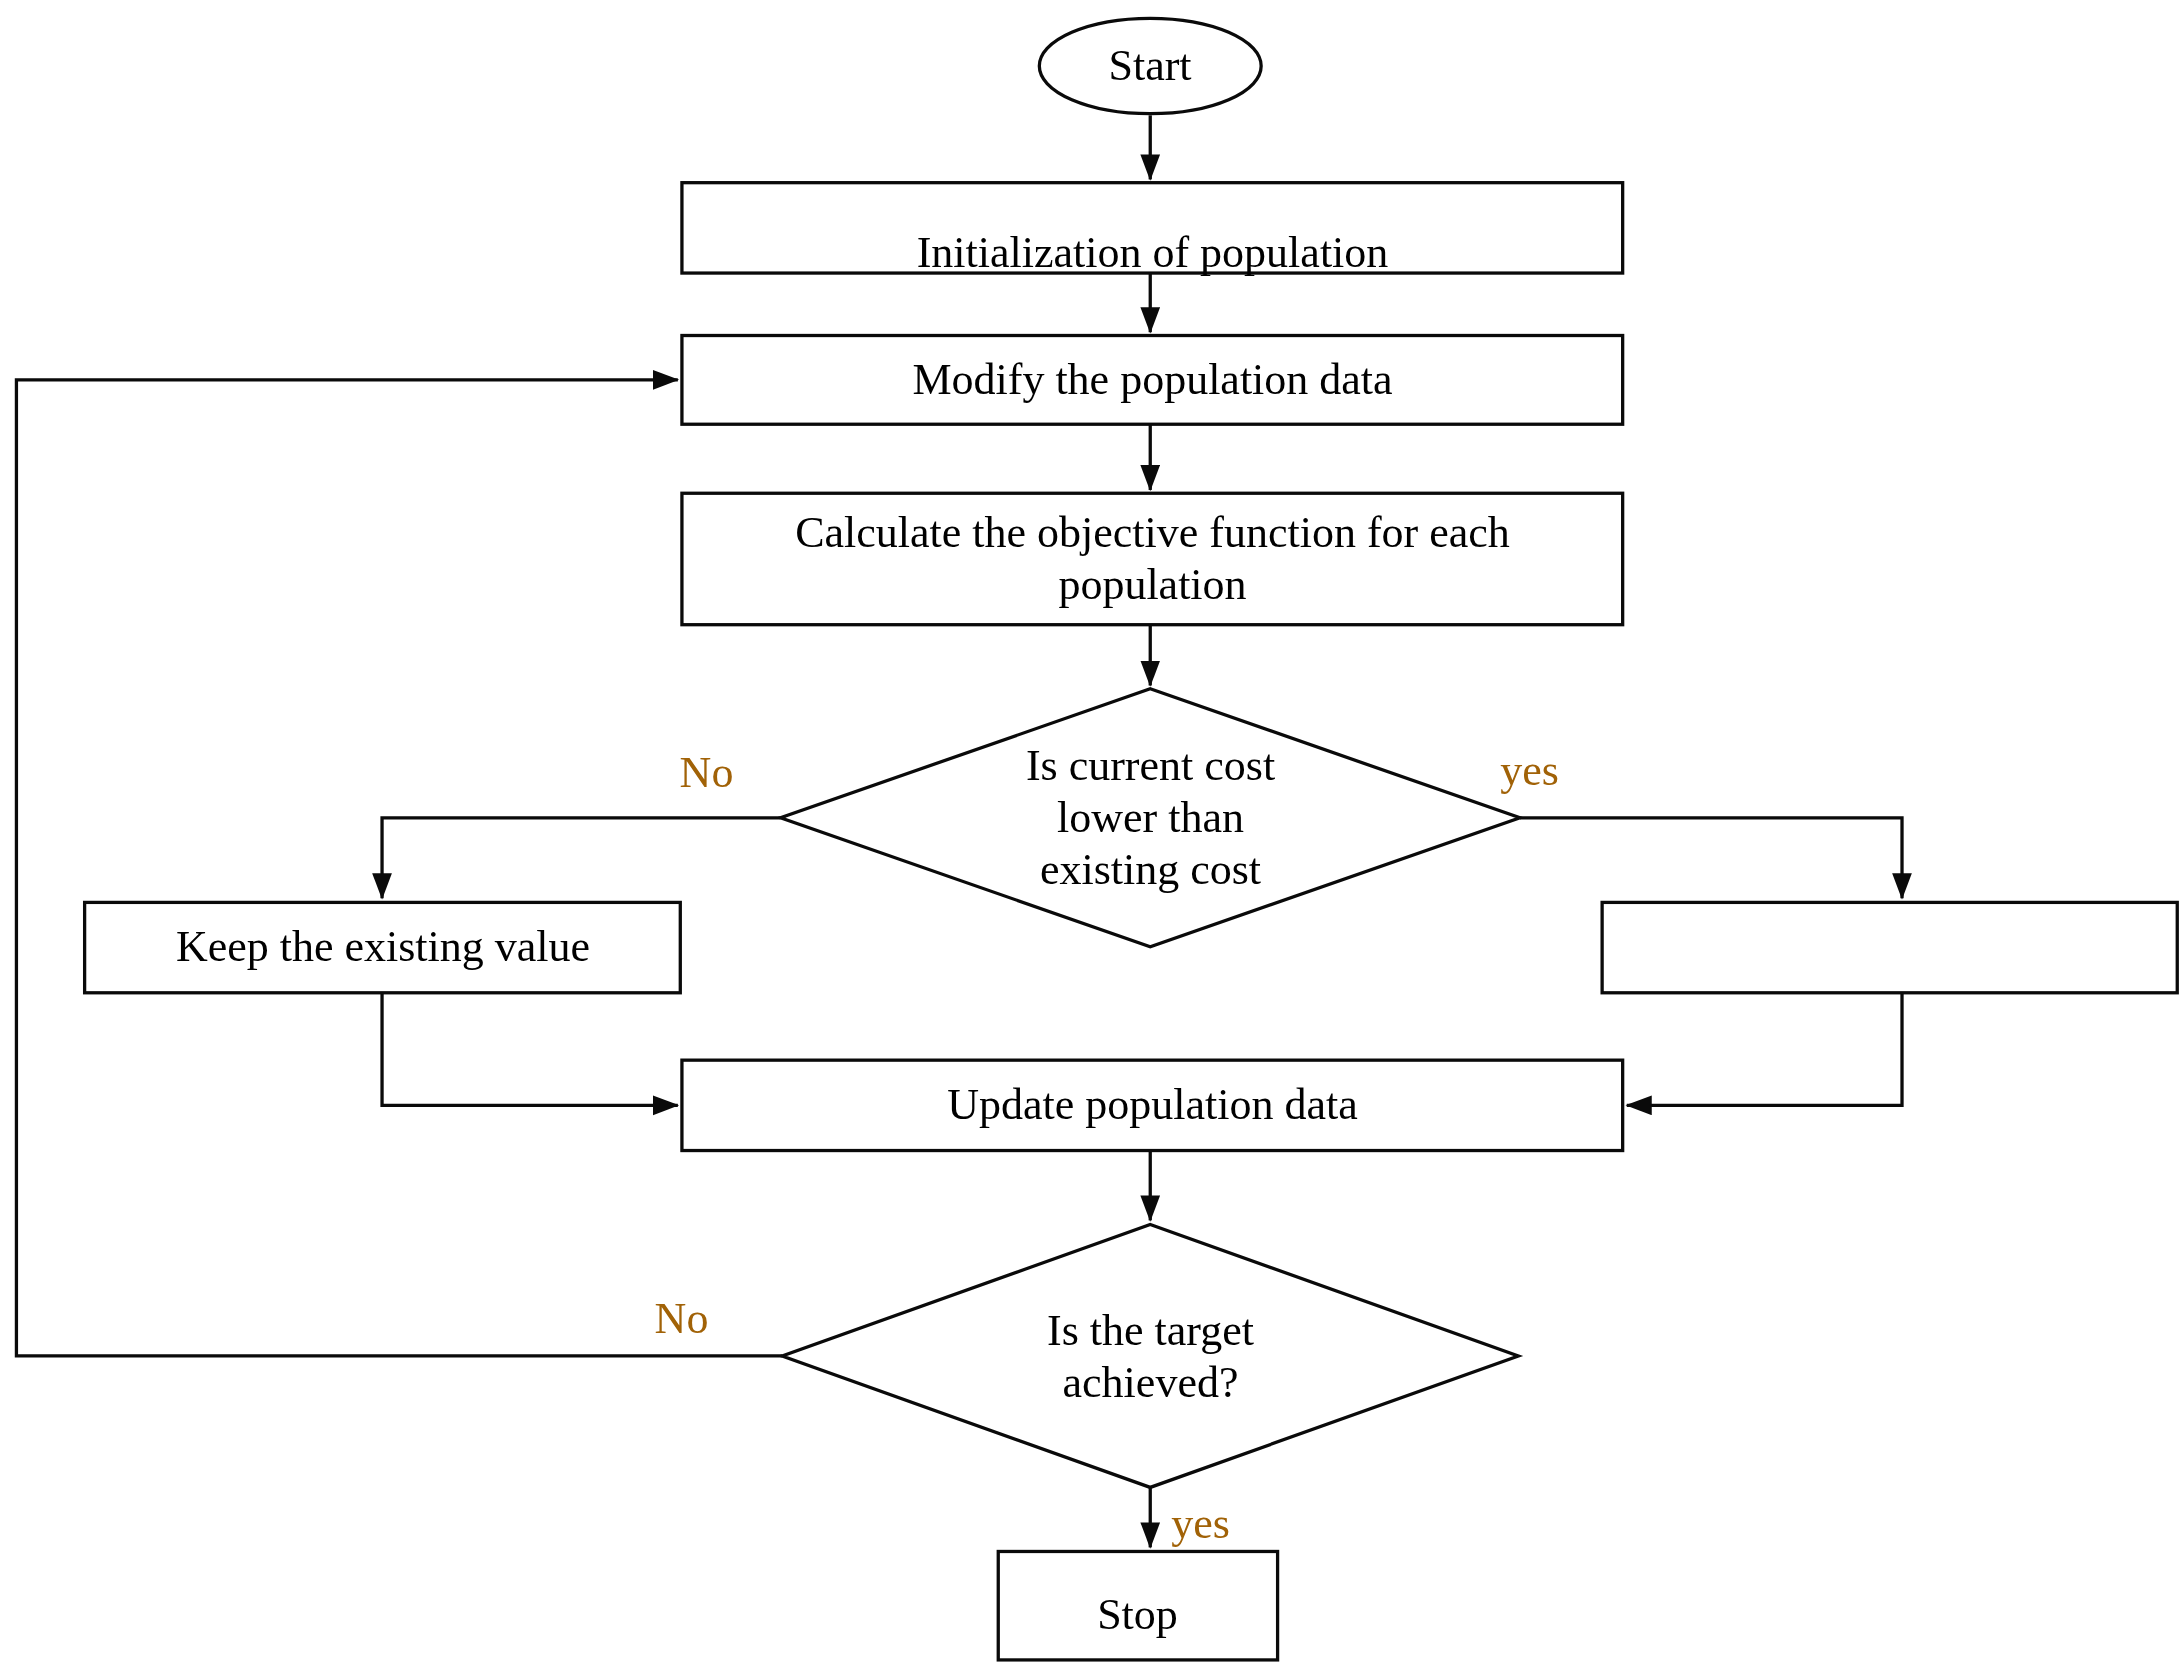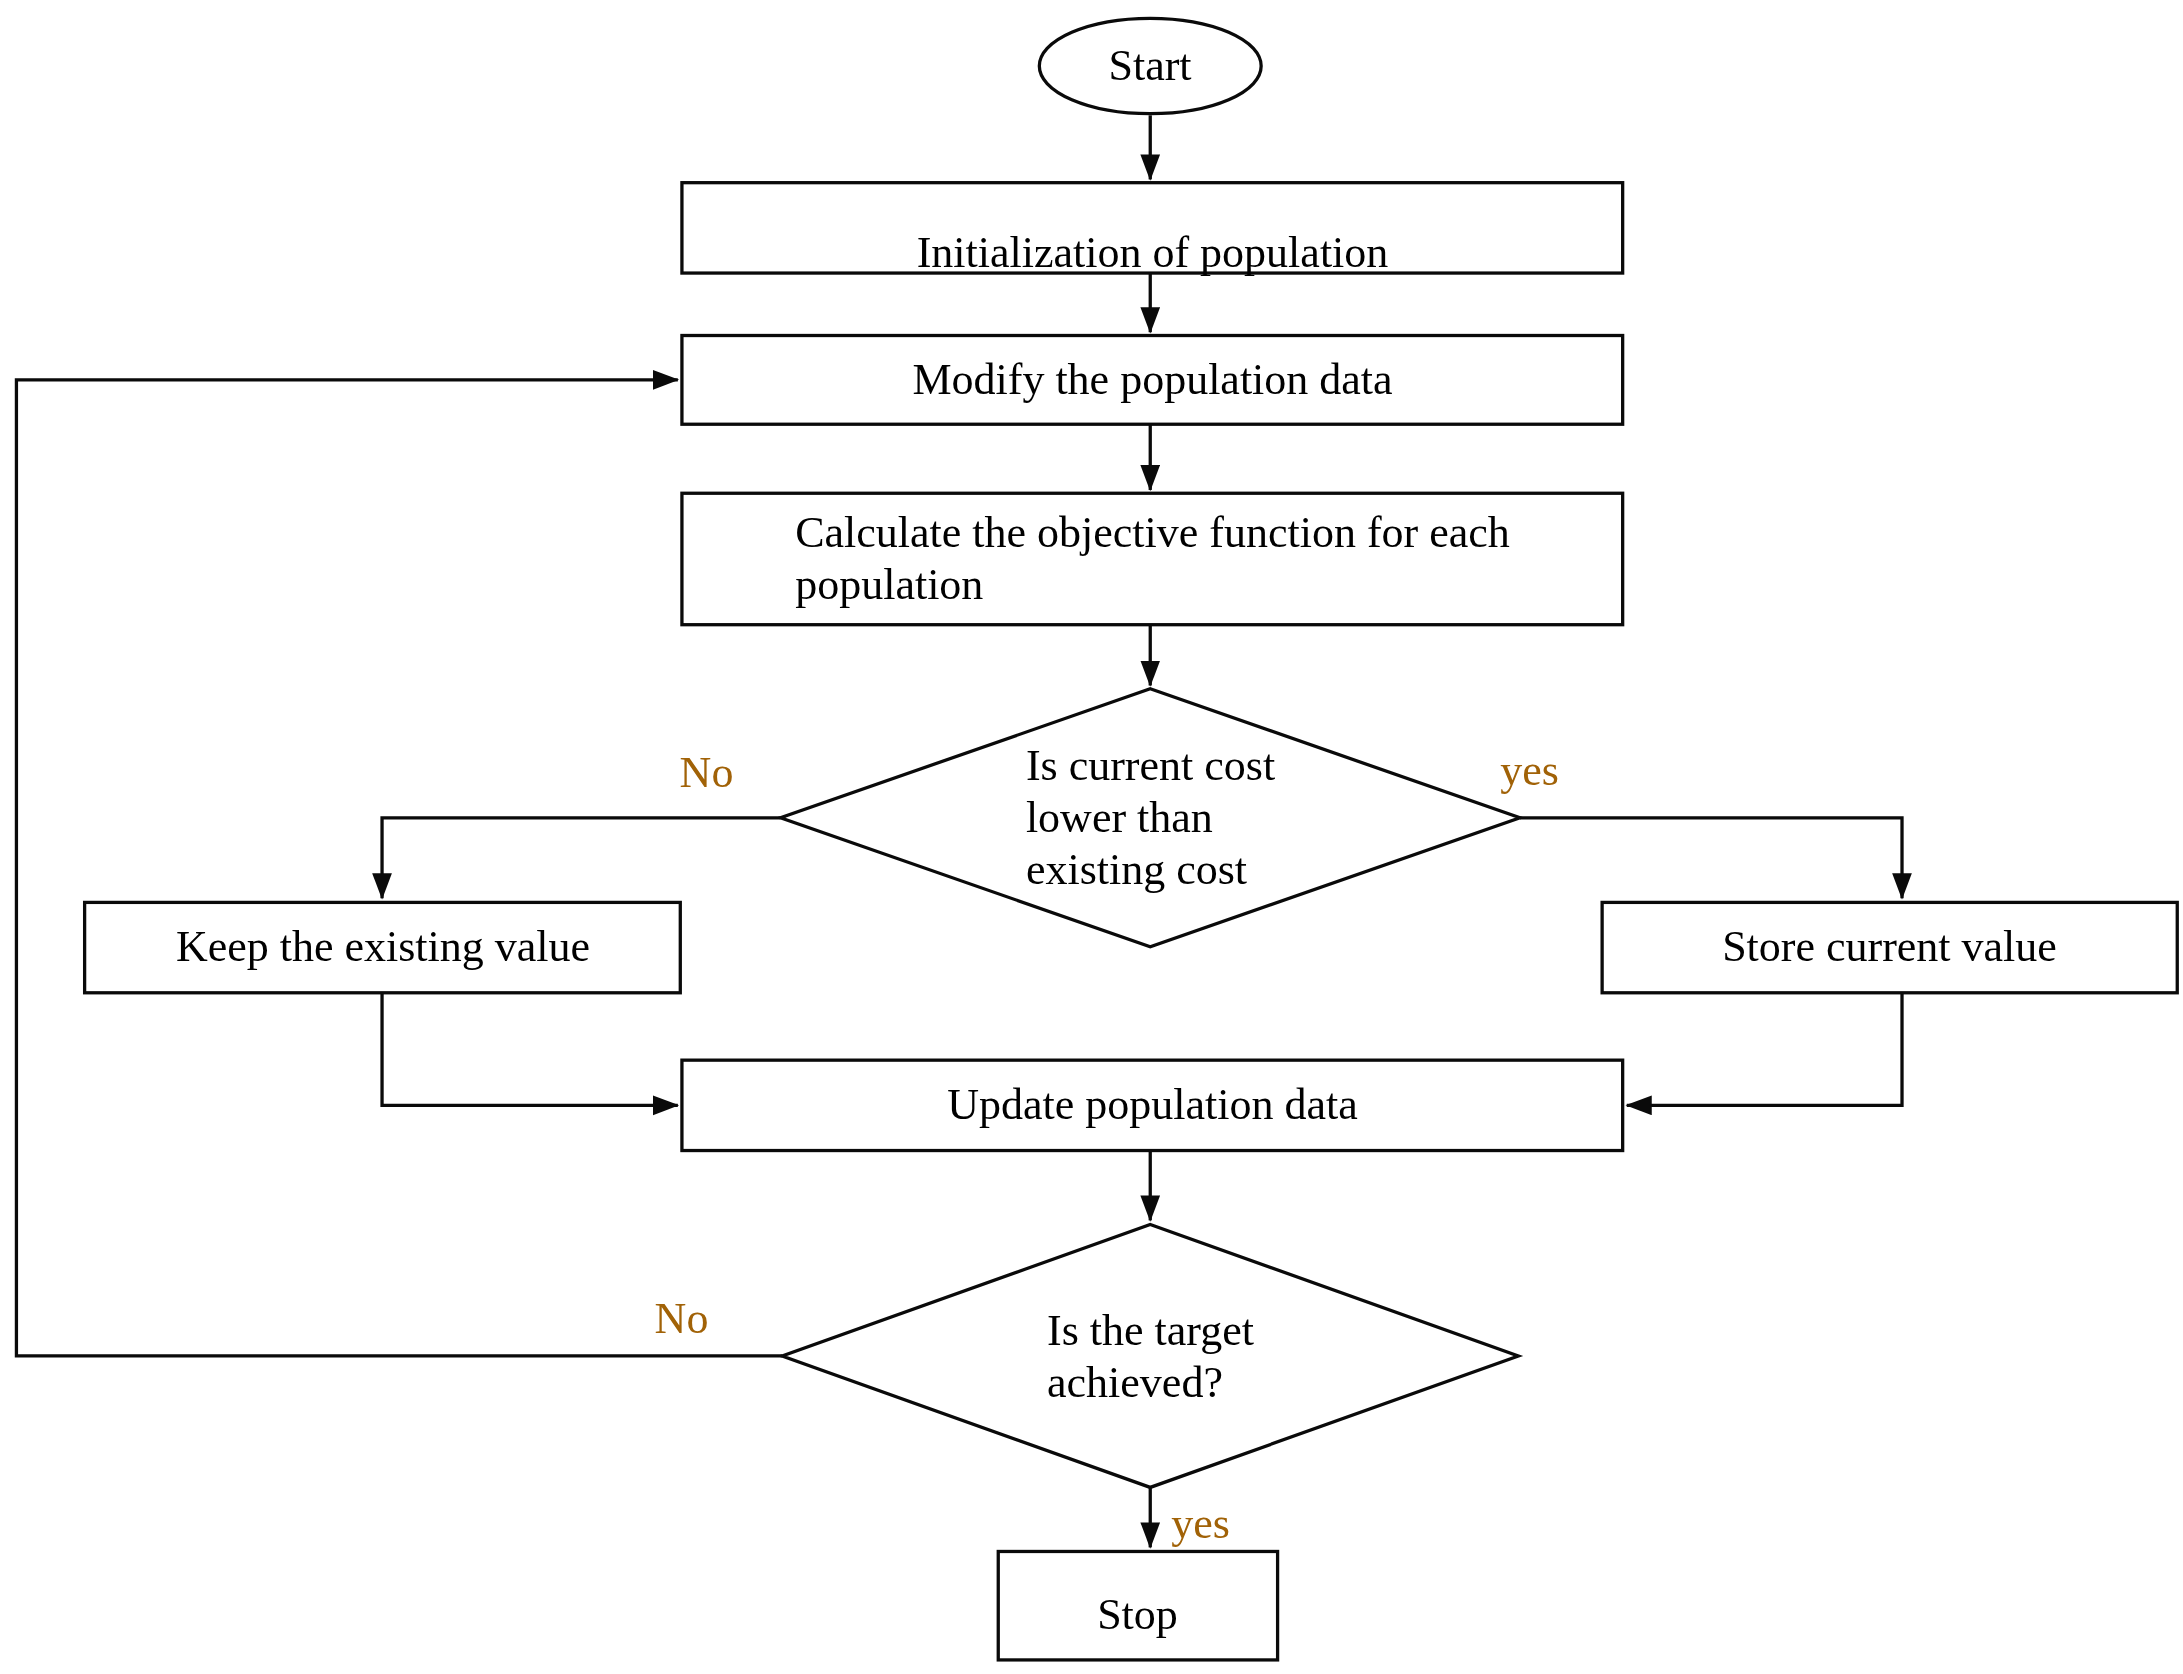--- a/index.html
+++ b/index.html
@@ -7,20 +7,21 @@
     position:relative;
     width:2183px;height:1675px;
     background:#ffffff;
     font-family:"Liberation Serif","DejaVu Serif",serif;
     color:#000;
   }
   .wires{position:absolute;left:0;top:0;width:2183px;height:1675px;}
   .node-label{
     position:absolute;
     display:flex;align-items:center;justify-content:center;
+    text-align:center;
     font-size:44px;line-height:1.18;
     color:#000;
     pointer-events:none;
   }
   .multiline{white-space:pre-line;}
   .edge-label{
     position:absolute;
     display:flex;align-items:center;justify-content:center;
     font-size:44px;line-height:1;
     color:#a16207;
@@ -74,21 +75,20 @@
 
   <div class="node-label multiline" style="left:682px;top:493px;width:941px;height:131px;">Calculate the objective function for each
 population</div>
 
   <div class="node-label multiline" style="left:863px;top:740px;width:575px;height:156px;">Is current cost
 lower than
 existing cost</div>
 
   <div class="node-label" style="left:85px;top:902px;width:596px;height:90px;">Keep the existing value</div>
 
-  <div class="node-label" style="left:1602px;top:902px;width:575px;height:90px;">Store current value</div>
 
   <div class="node-label" style="left:682px;top:1060px;width:941px;height:90px;">Update population data</div>
 
   <div class="node-label multiline" style="left:904px;top:1284px;width:493px;height:145px;">Is the target
 achieved?</div>
 
   <div class="node-label" style="left:998px;top:1551px;width:279px;height:127px;">Stop</div>
 
   <div class="edge-label" style="left:641px;top:746px;width:131px;height:53px;">No</div>
 

